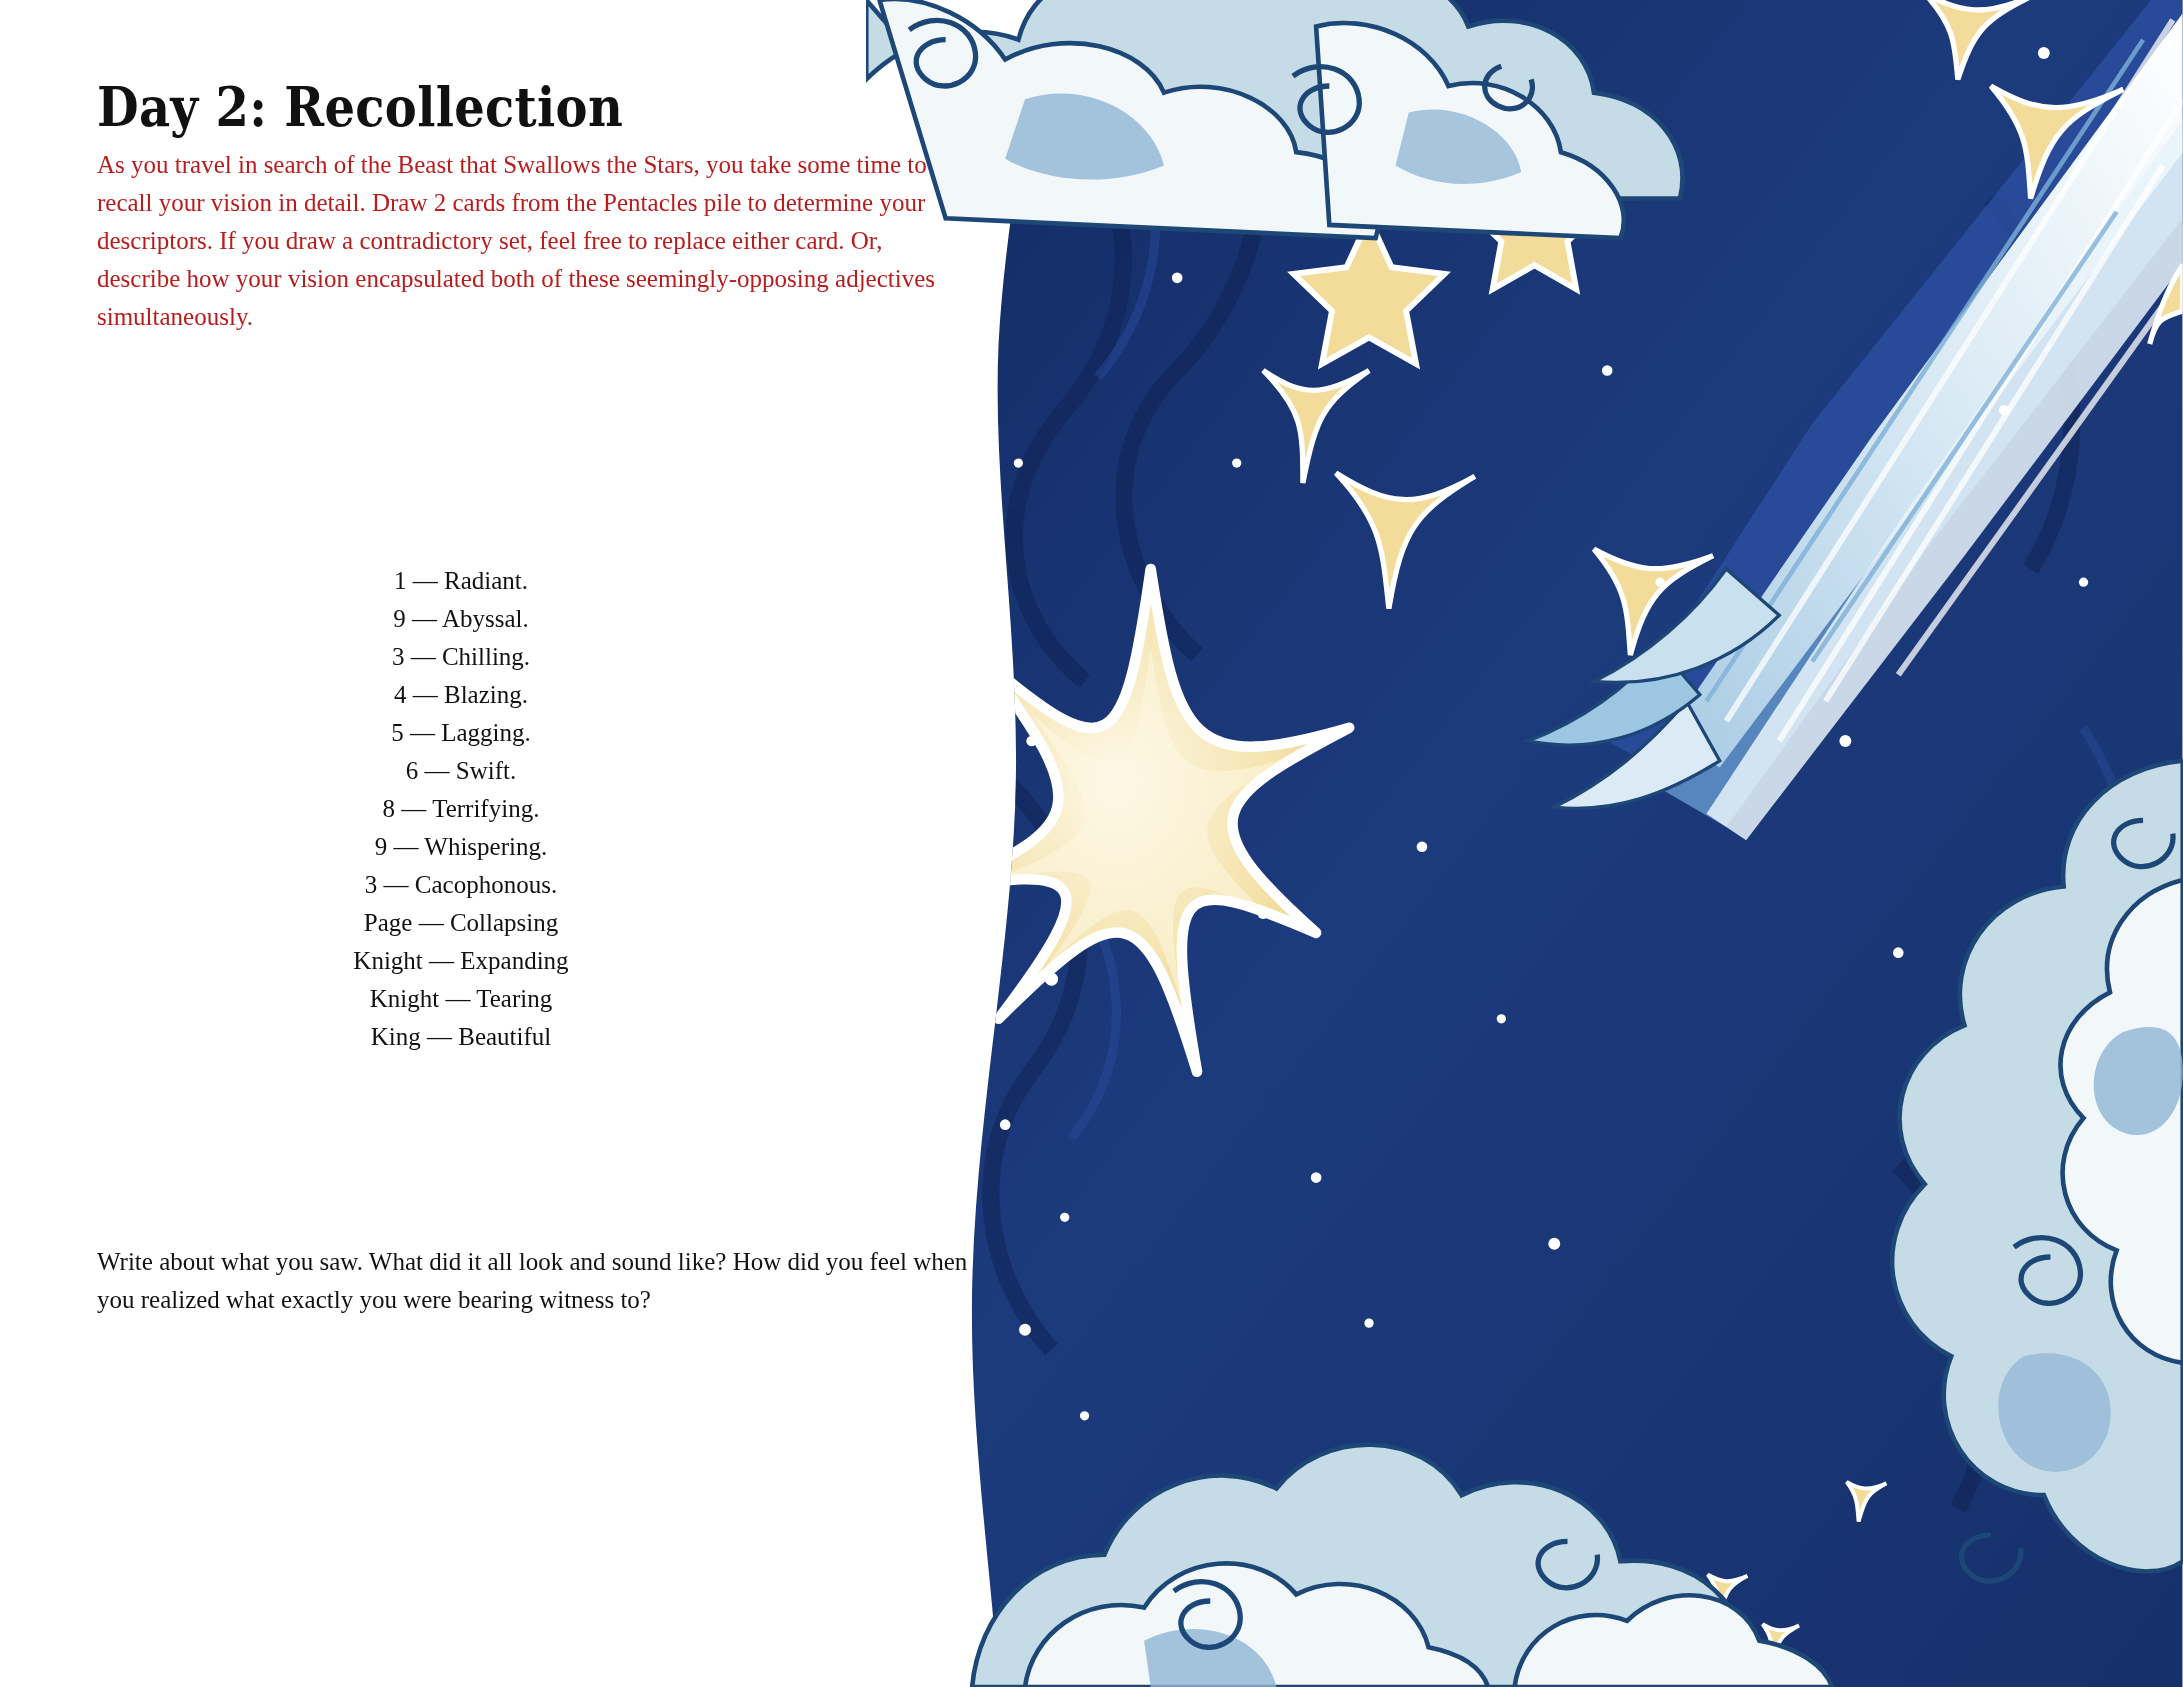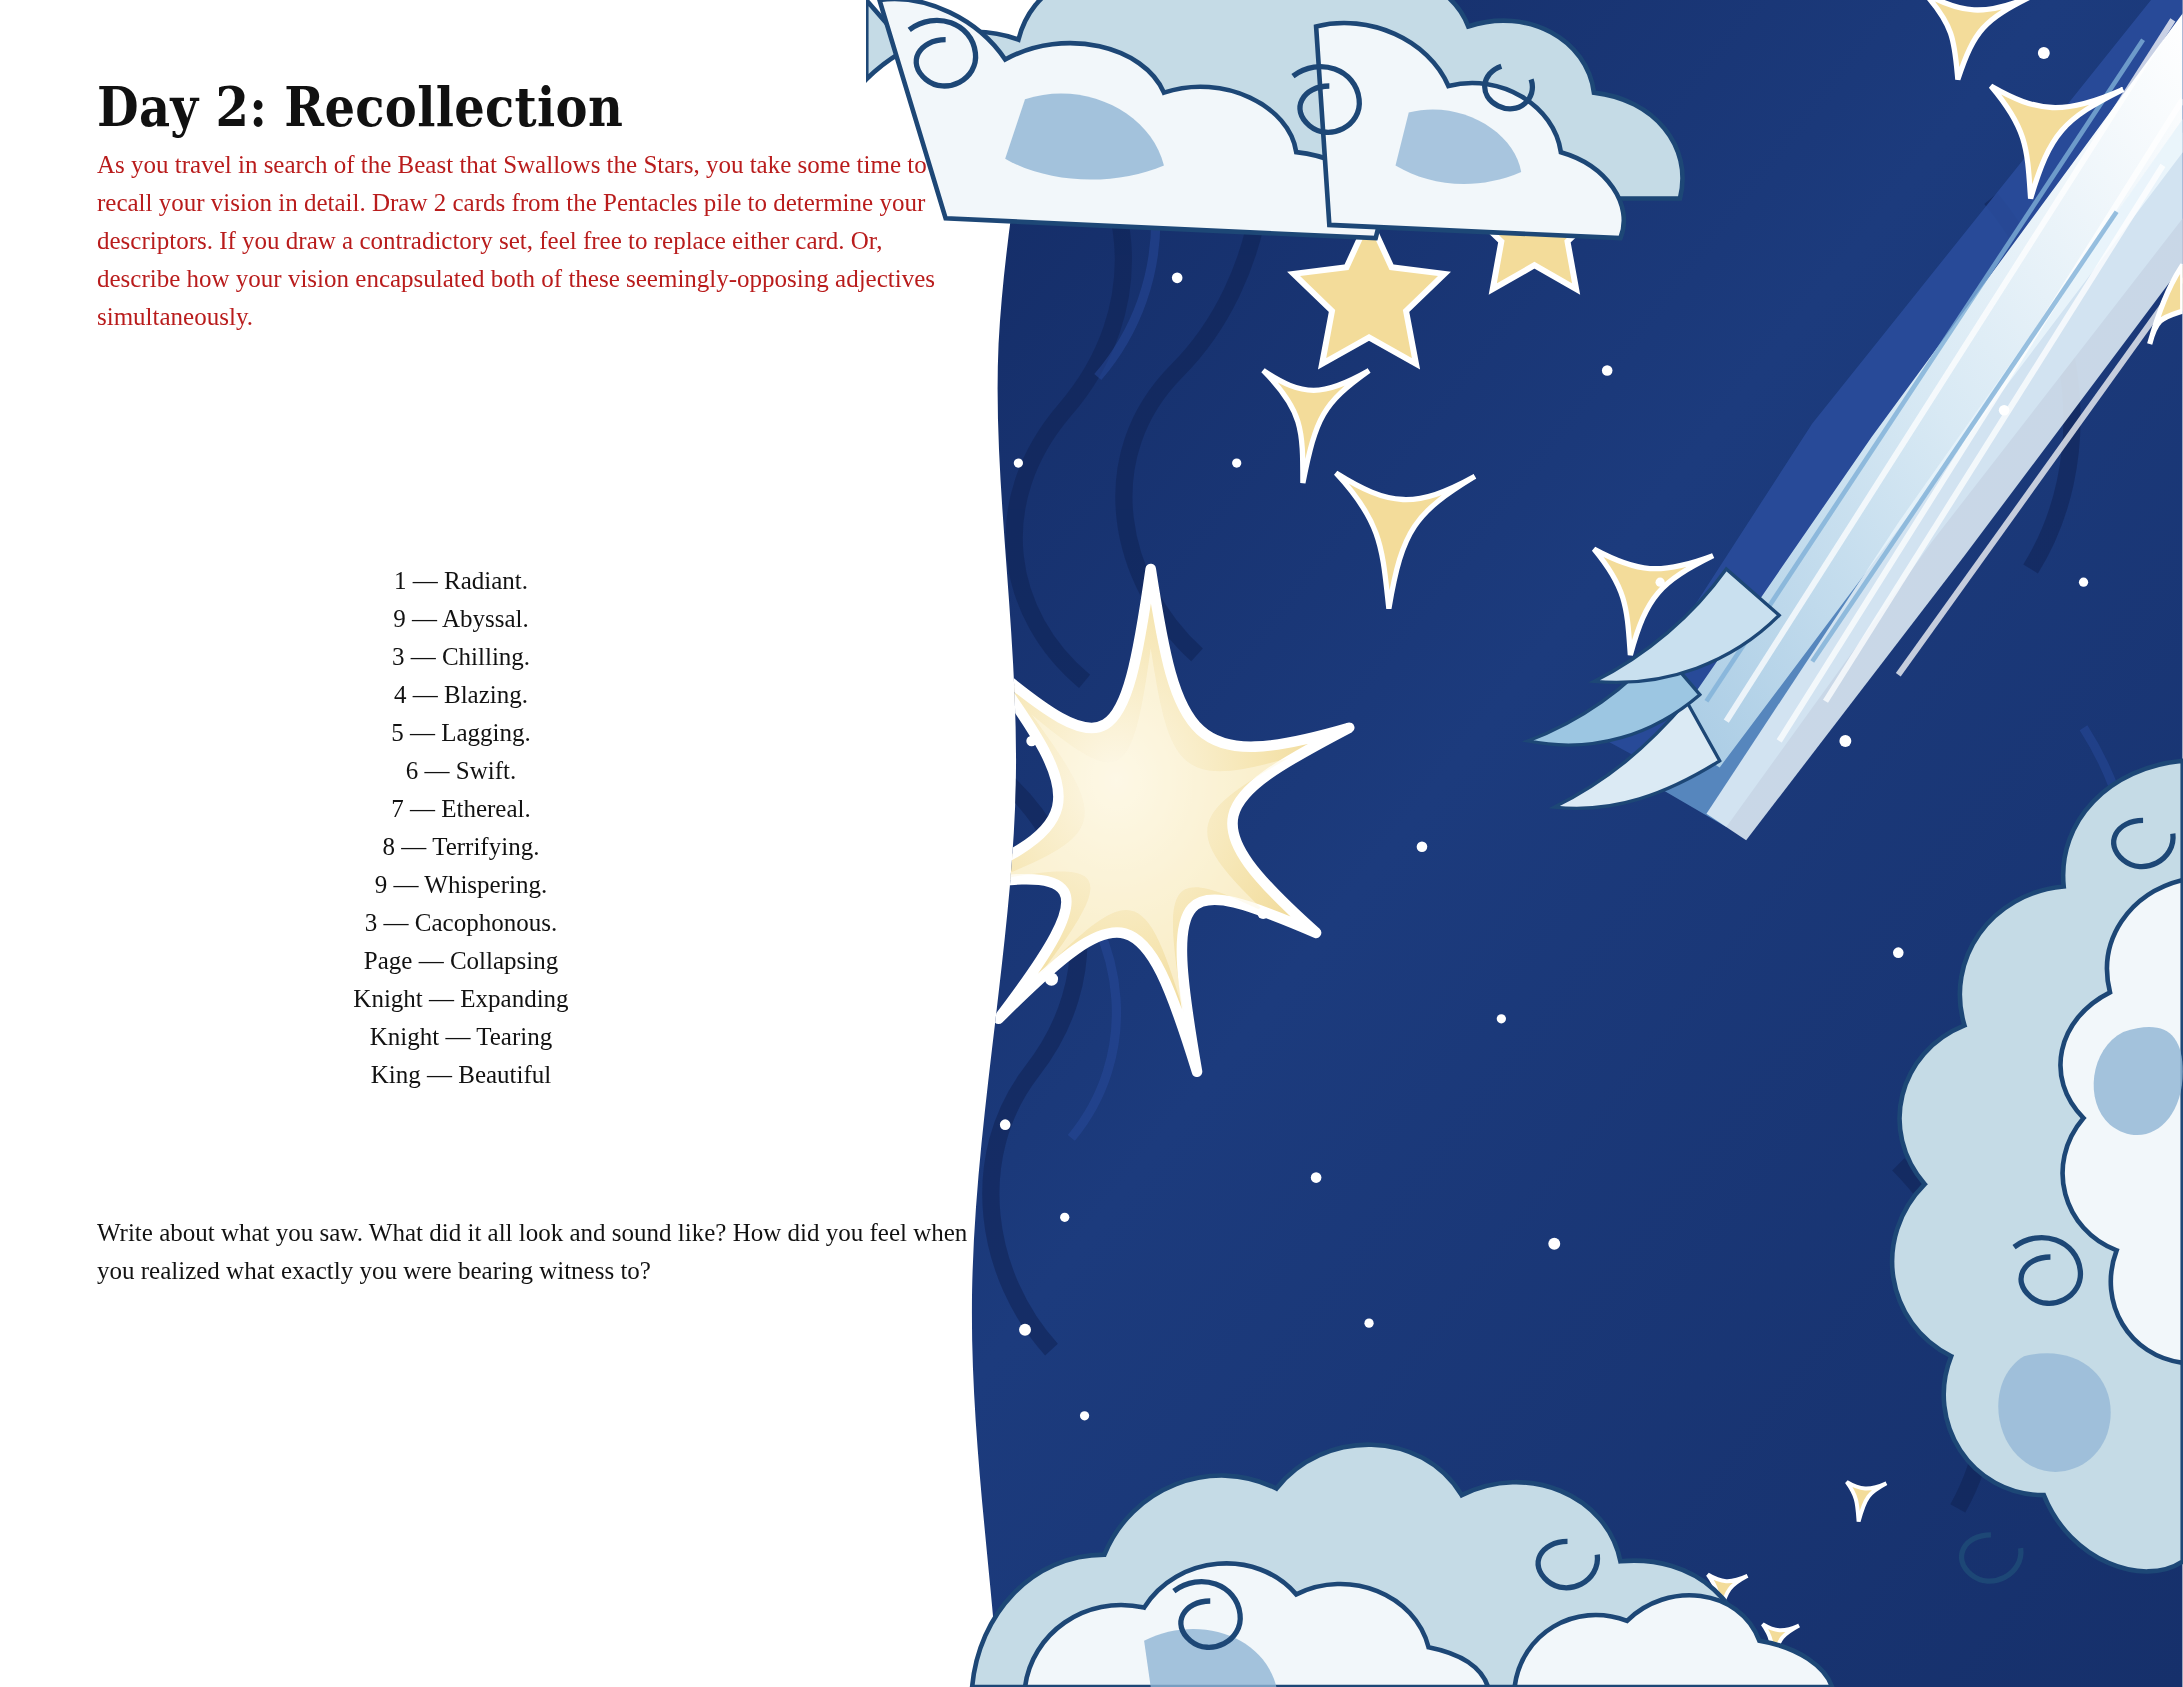--- a/index.html
+++ b/index.html
@@ -56,21 +56,21 @@
   }
   .descriptor-list li {
     font-size: 25px;
     line-height: 1.52;
     color: #121212;
     white-space: nowrap;
   }
 
   .closing-para {
     position: absolute;
-    top: 1135px;
+    top: 1164px;
     left: 0;
     width: 873px;
     font-size: 25px;
     line-height: 1.52;
     color: #121212;
     margin: 0;
   }
 
   
   .art {
@@ -90,21 +90,20 @@
   <h1 class="page-title">Day 2: Recollection</h1>
   <p class="intro-para">As you travel in search of the Beast that Swallows the Stars, you take some time to recall your vision in detail. Draw 2 cards from the Pentacles pile to determine your descriptors. If you draw a contradictory set, feel free to replace either card. Or, describe how your vision encapsulated both of these seemingly-opposing adjectives simultaneously.</p>
 
   <ul class="descriptor-list">
     <li>1 — Radiant.</li>
     <li>9 — Abyssal.</li>
     <li>3 — Chilling.</li>
     <li>4 — Blazing.</li>
     <li>5 — Lagging.</li>
     <li>6 — Swift.</li>
-    <li>7 — Ethereal.</li>
     <li>8 — Terrifying.</li>
     <li>9 — Whispering.</li>
     <li>3 — Cacophonous.</li>
     <li>Page — Collapsing</li>
     <li>Knight — Expanding</li>
     <li>Knight — Tearing</li>
     <li>King — Beautiful</li>
   </ul>
 
   <p class="closing-para">Write about what you saw. What did it all look and sound like? How did you feel when you realized what exactly you were bearing witness to?</p>

